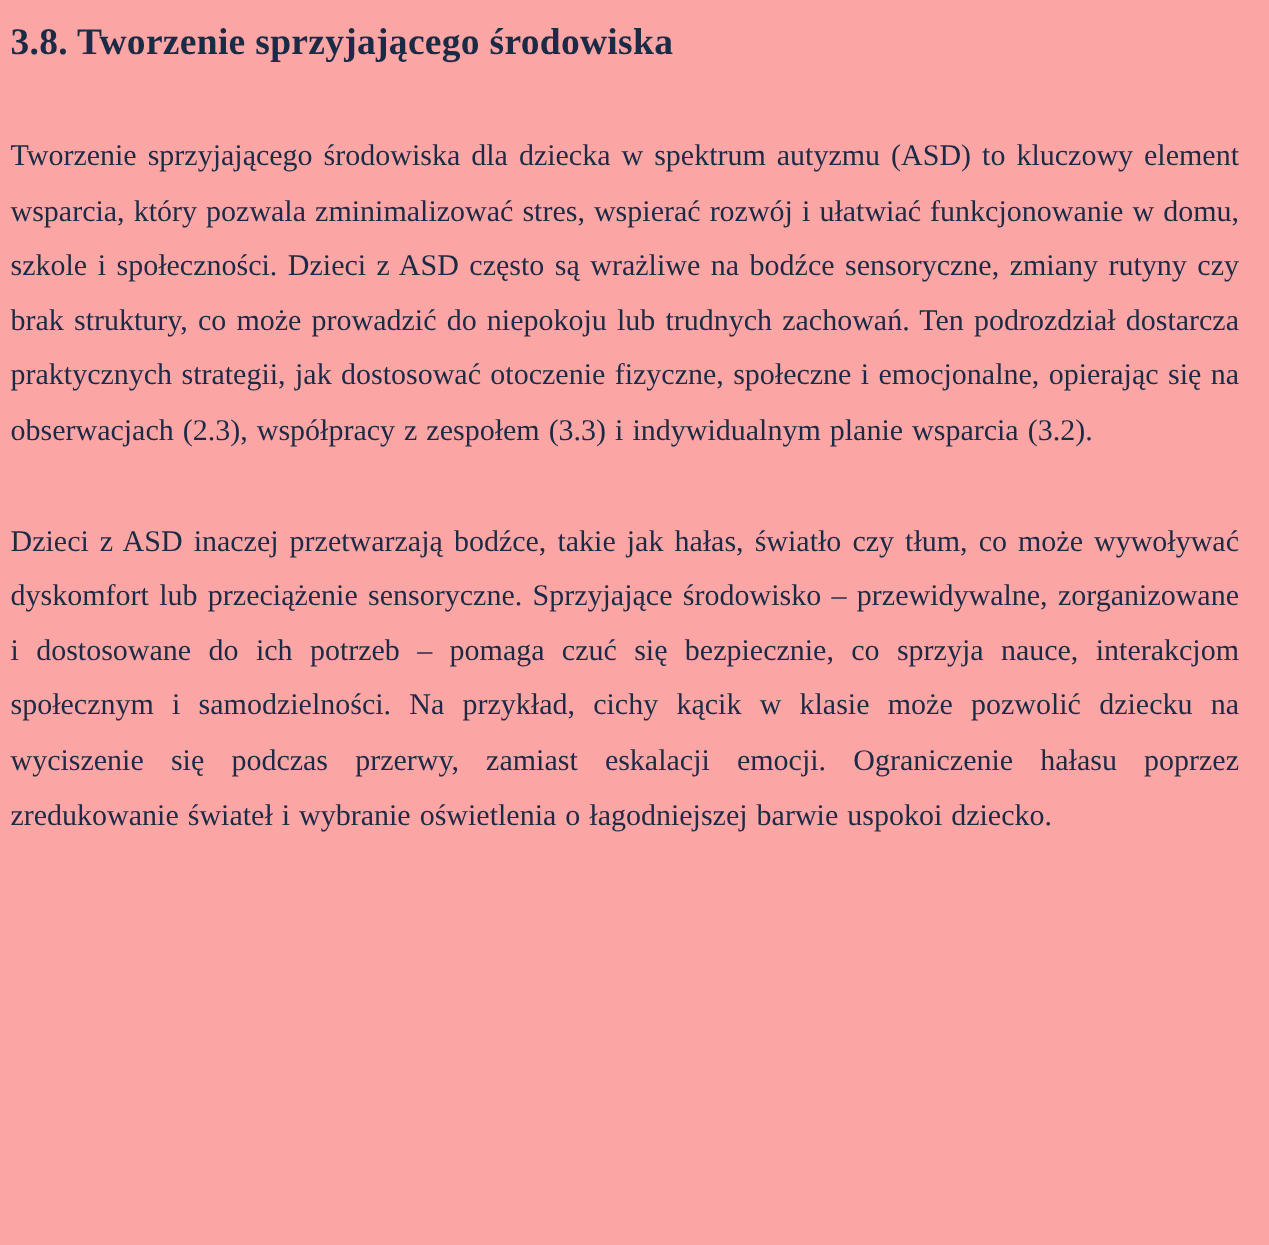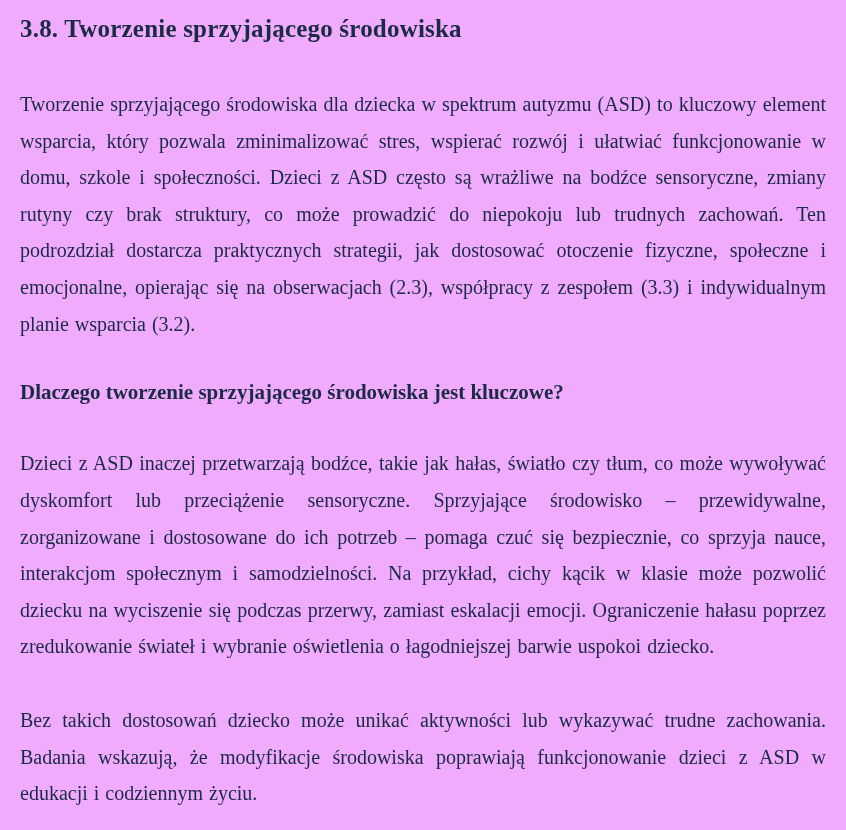--- a/index.html
+++ b/index.html
@@ -11,22 +11,22 @@
     width: 846px;
     height: 830px;
     overflow: hidden;
     font-family: "Liberation Serif", "DejaVu Serif", serif;
     color: #1b2a45;
   }
   .page {
     box-sizing: border-box;
     width: 846px;
     height: 830px;
-    padding: 14px 20px 0 20px;
-    background: #f0abfc;
+    padding: 14px 20px 0 7px;
+    background: #fca5a5;
   }
   .section-heading {
     font-size: 25px;
     font-weight: bold;
     line-height: 1.2;
     margin: 0 0 42px 0;
     letter-spacing: 0.2px;
   }
   .body-paragraph {
     font-size: 20px;
@@ -46,18 +46,16 @@
   }
 </style>
 </head>
 <body>
 
 <div class="page">
   <h1 class="section-heading">3.8. Tworzenie sprzyjającego środowiska</h1>
 
   <p class="body-paragraph">Tworzenie sprzyjającego środowiska dla dziecka w spektrum autyzmu (ASD) to kluczowy element wsparcia, który pozwala zminimalizować stres, wspierać rozwój i ułatwiać funkcjonowanie w domu, szkole i społeczności. Dzieci z ASD często są wrażliwe na bodźce sensoryczne, zmiany rutyny czy brak struktury, co może prowadzić do niepokoju lub trudnych zachowań. Ten podrozdział dostarcza praktycznych strategii, jak dostosować otoczenie fizyczne, społeczne i emocjonalne, opierając się na obserwacjach (2.3), współpracy z zespołem (3.3) i indywidualnym planie wsparcia (3.2).</p>
 
-  <h2 class="sub-heading">Dlaczego tworzenie sprzyjającego środowiska jest kluczowe?</h2>
 
   <p class="body-paragraph">Dzieci z ASD inaczej przetwarzają bodźce, takie jak hałas, światło czy tłum, co może wywoływać dyskomfort lub przeciążenie sensoryczne. Sprzyjające środowisko – przewidywalne, zorganizowane i dostosowane do ich potrzeb – pomaga czuć się bezpiecznie, co sprzyja nauce, interakcjom społecznym i samodzielności. Na przykład, cichy kącik w klasie może pozwolić dziecku na wyciszenie się podczas przerwy, zamiast eskalacji emocji. Ograniczenie hałasu poprzez zredukowanie świateł i wybranie oświetlenia o łagodniejszej barwie uspokoi dziecko.</p>
 
-  <p class="body-paragraph">Bez takich dostosowań dziecko może unikać aktywności lub wykazywać trudne zachowania. Badania wskazują, że modyfikacje środowiska poprawiają funkcjonowanie dzieci z ASD w edukacji i codziennym życiu.</p>
 </div>
 
 </body></html>

